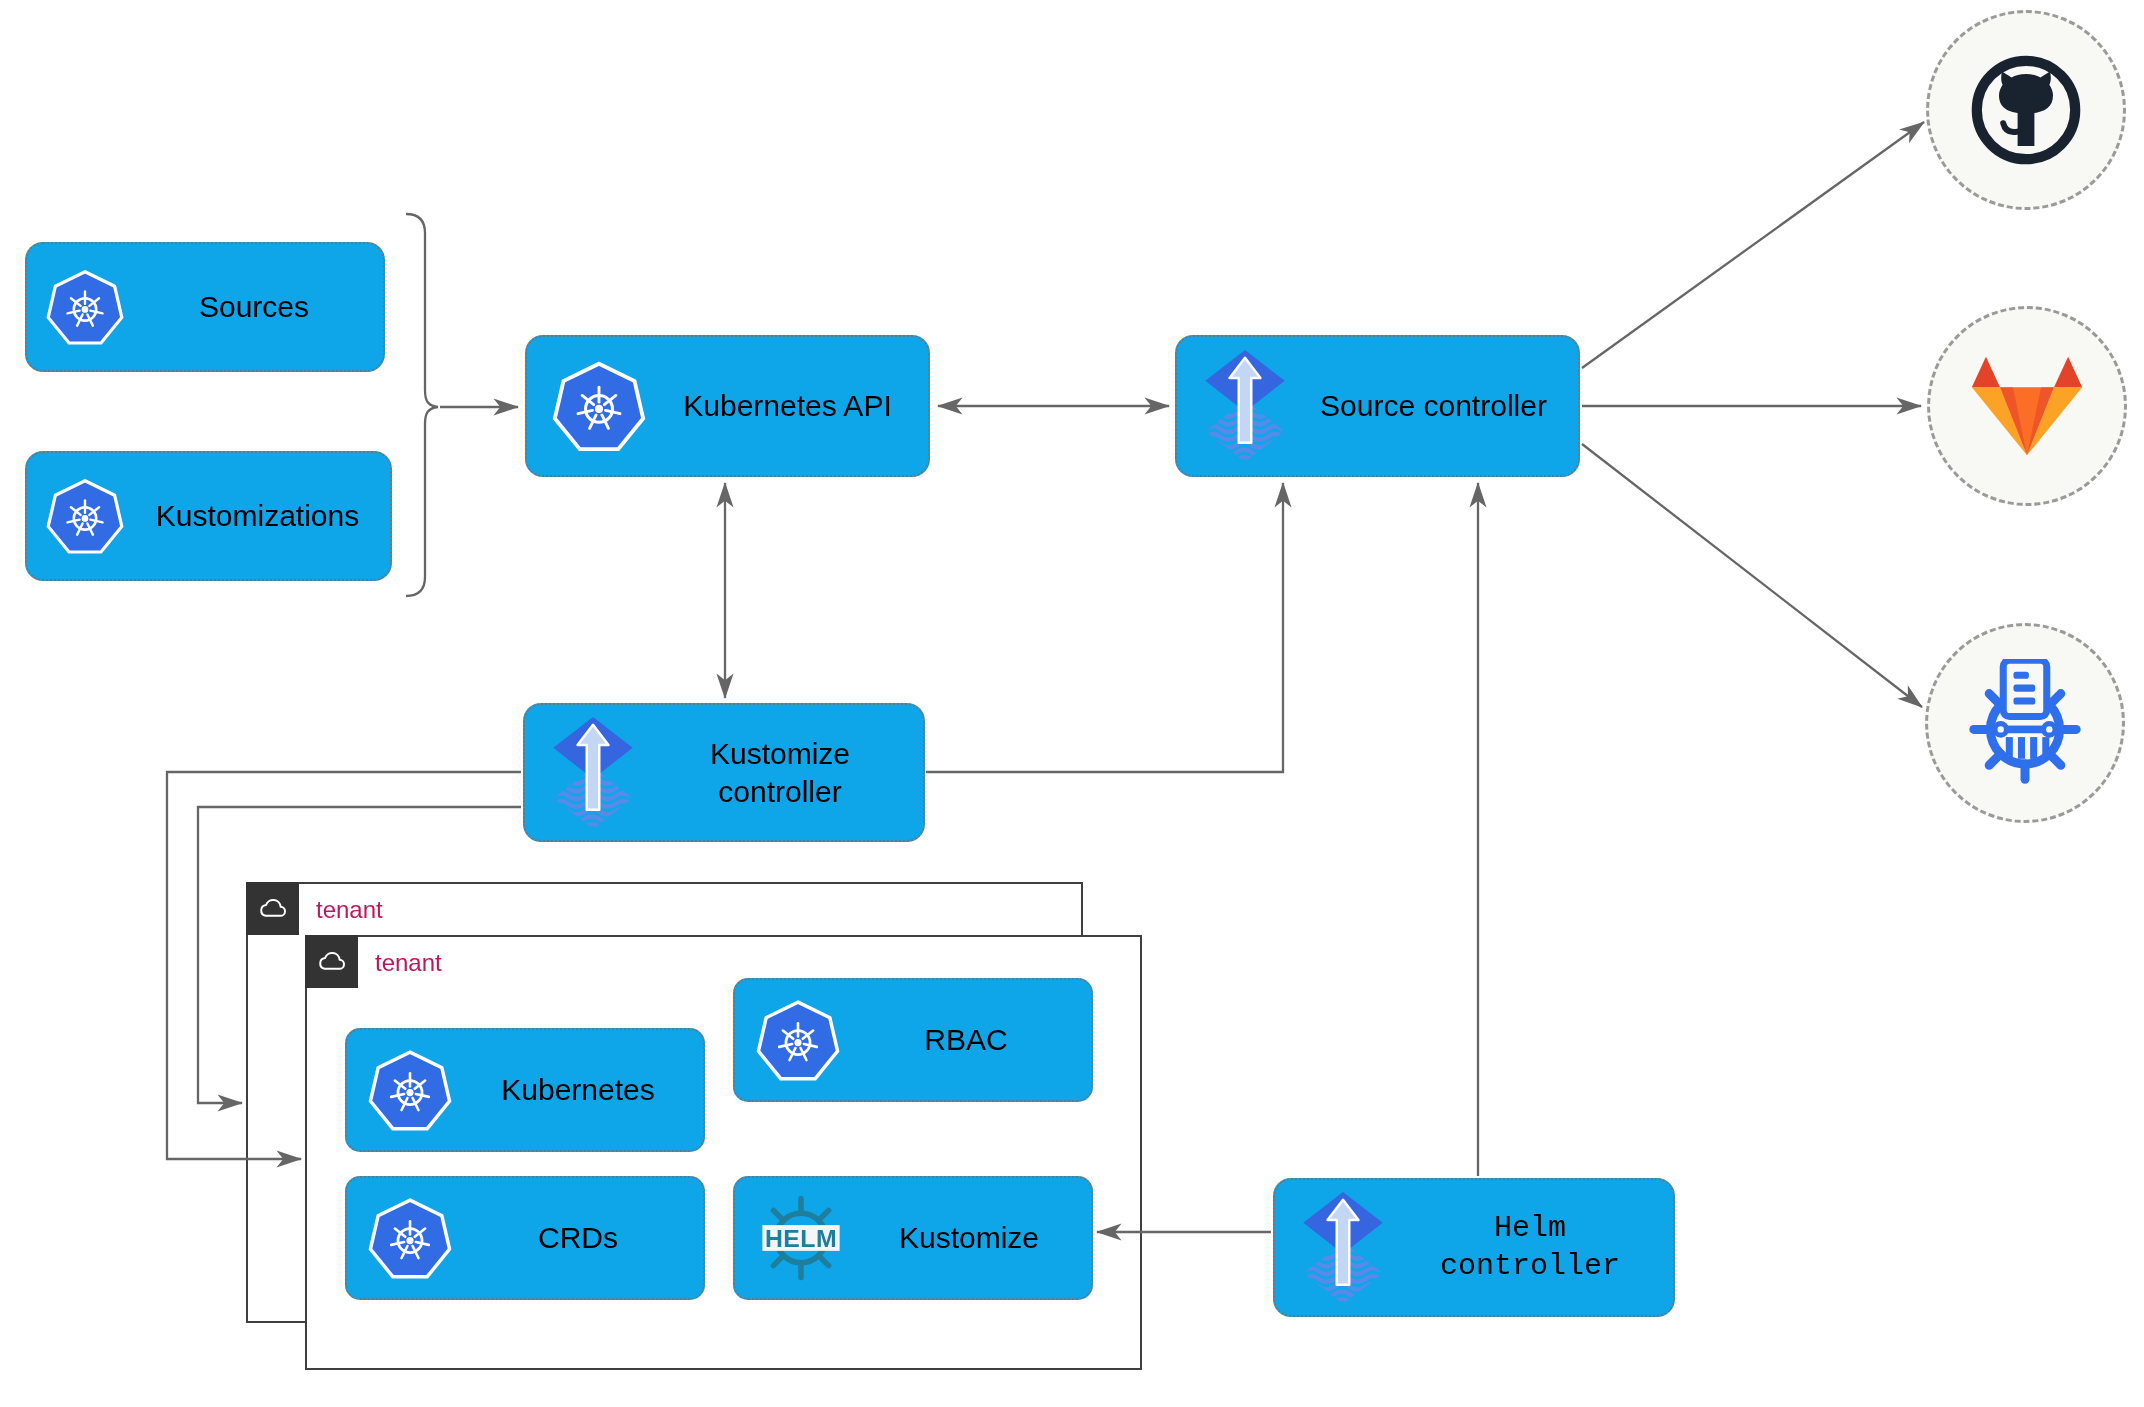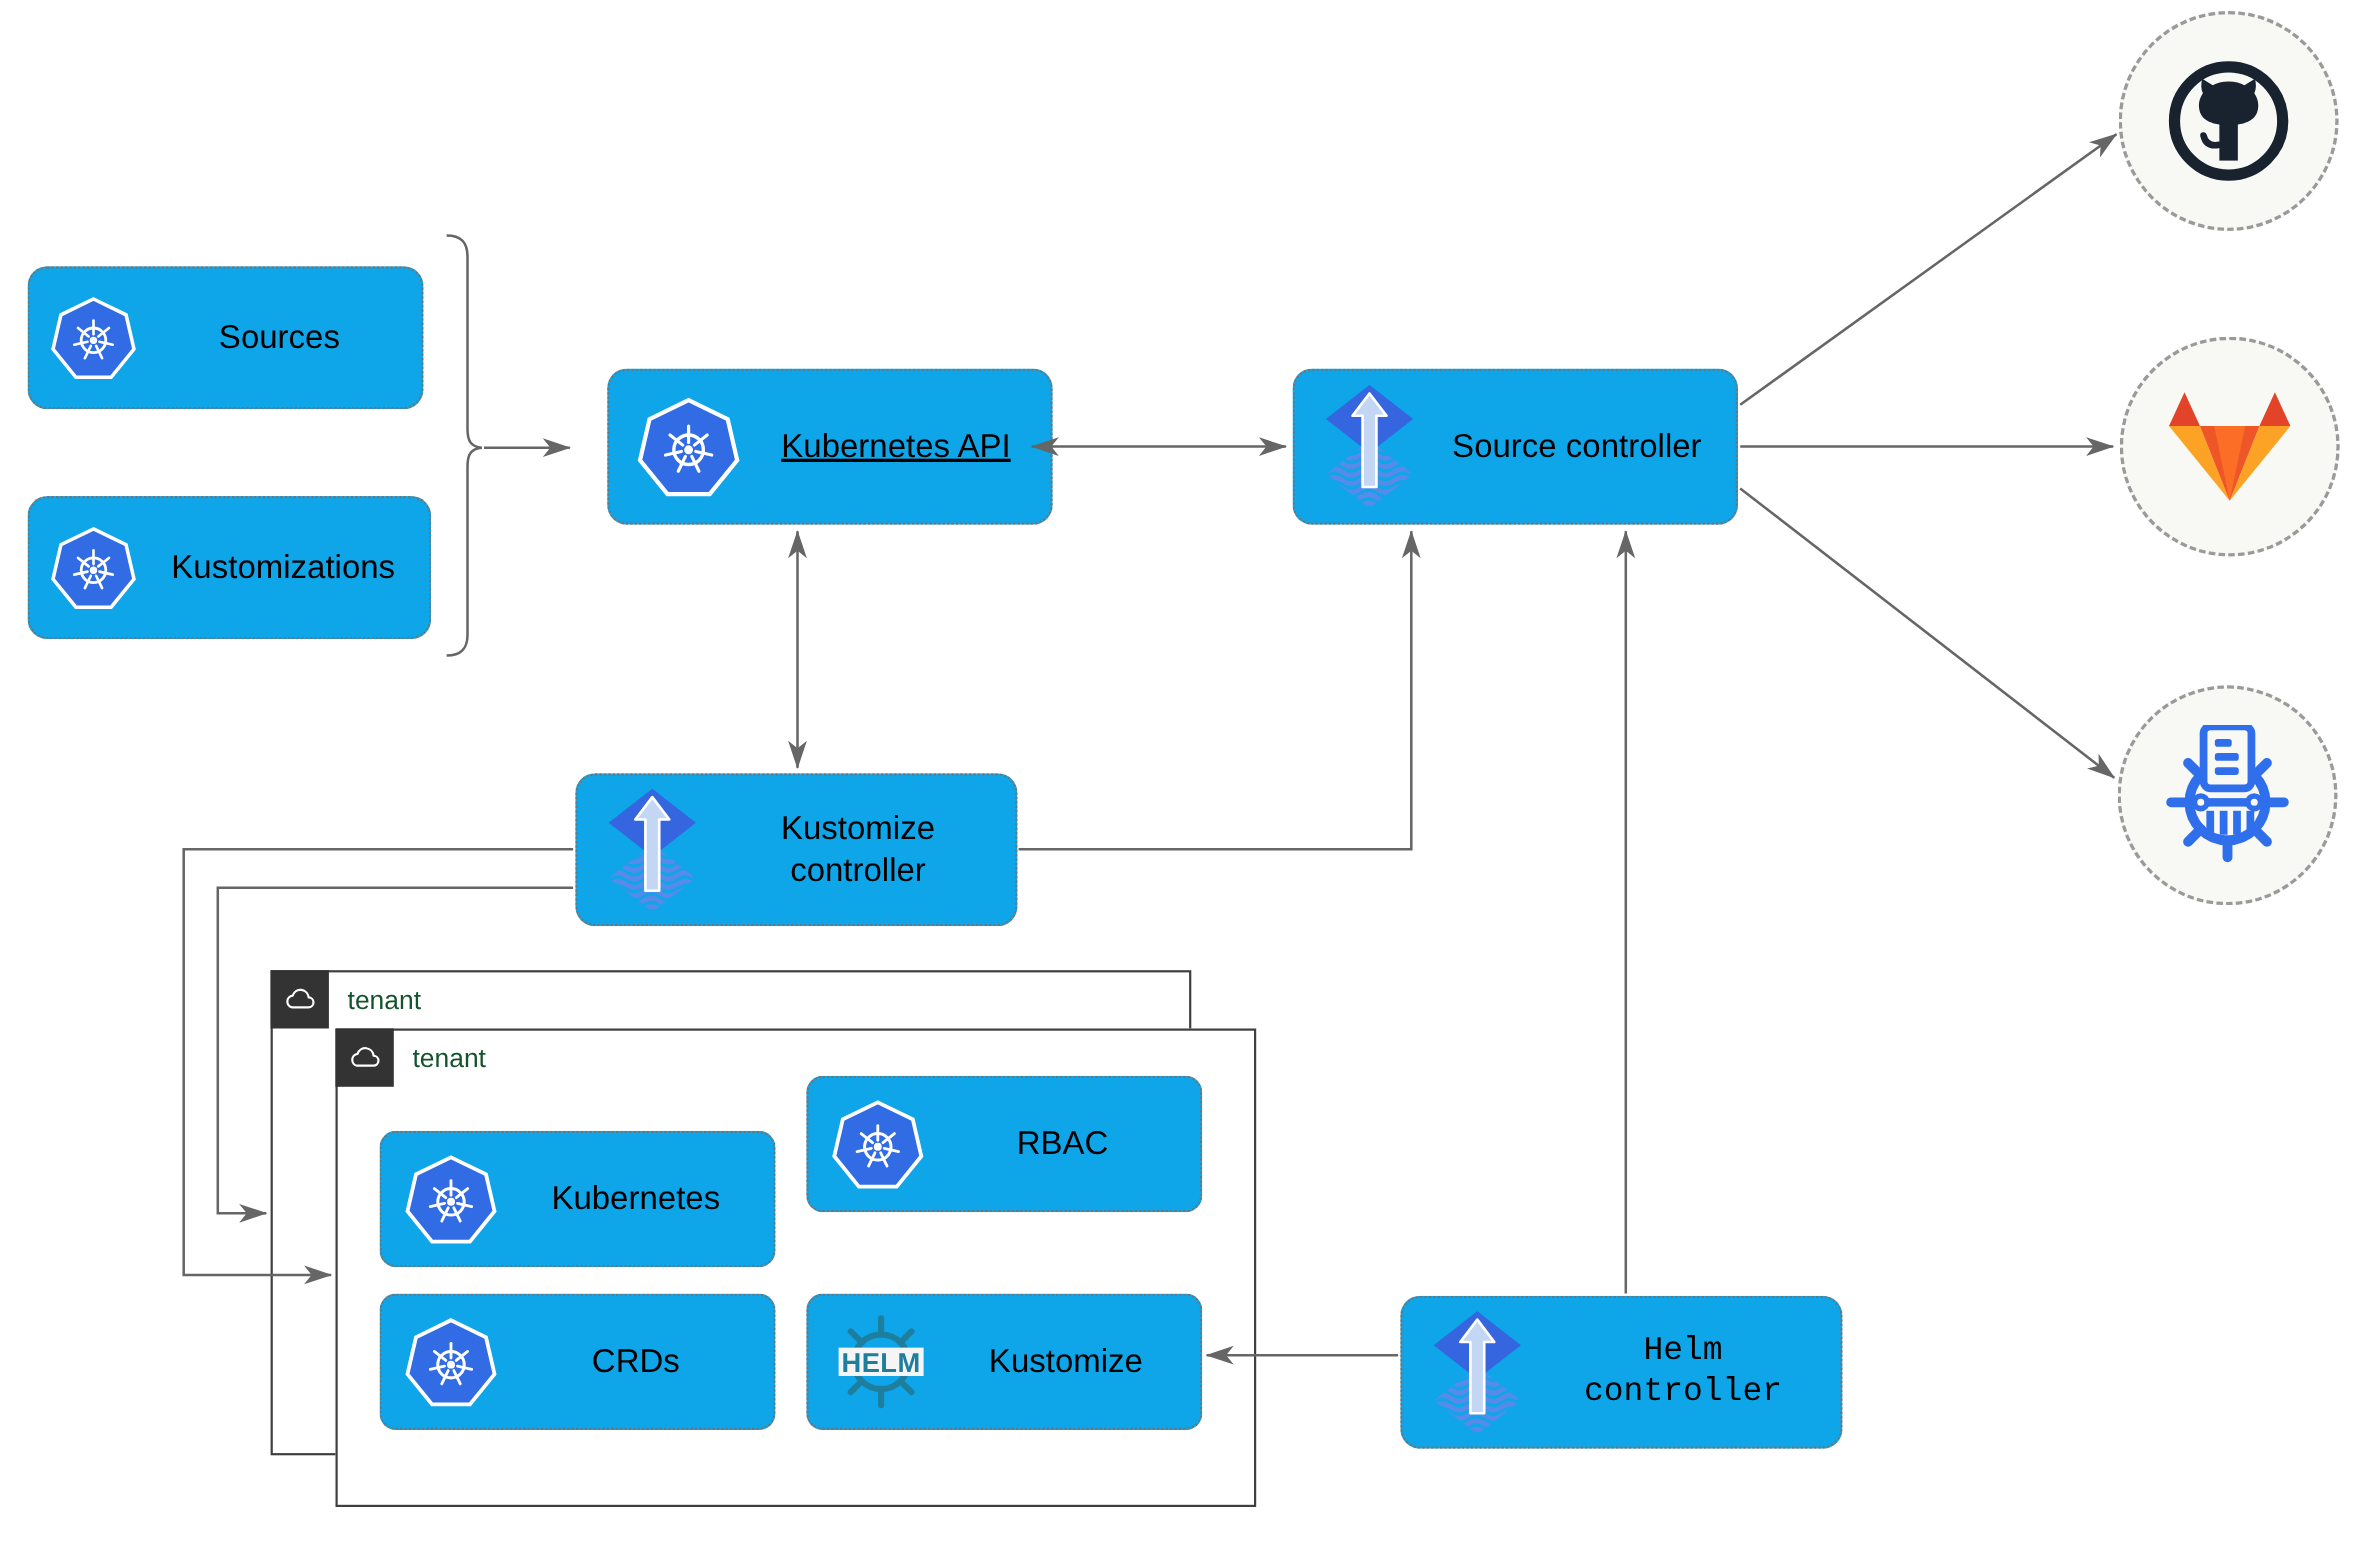--- a/index.html
+++ b/index.html
@@ -12,21 +12,21 @@
     position:absolute;background:#0ea5e9;border:2px dotted #737373;
     border-radius:18px;display:flex;align-items:center;box-sizing:border-box;
   }
   .node .icon-wrap{flex:0 0 auto;display:flex;align-items:center;justify-content:center;margin-left:24px;}
   .node .label{flex:1;text-align:center;font-size:30px;line-height:1.25;padding:0 14px;}
   .tenant{position:absolute;background:#ffffff;border:2px solid #3f3f3f;box-sizing:border-box;}
   .tenant .tab{
     position:absolute;top:-2px;left:-2px;width:53px;height:53px;background:#333333;
     display:flex;align-items:center;justify-content:center;
   }
-  .tenant .tlabel{position:absolute;top:12px;left:68px;font-size:24px;color:#14532d;}
+  .tenant .tlabel{position:absolute;top:12px;left:68px;font-size:24px;color:#be185d;}
   .endpoint{
     position:absolute;width:200px;height:200px;border-radius:50%;
     border:3px dashed #9a9a9a;background:#f8f8f5;box-sizing:border-box;
     display:flex;align-items:center;justify-content:center;
   }
   #connectors{position:absolute;left:0;top:0;pointer-events:none;}
 </style>
 </head>
 <body>
 
@@ -83,21 +83,21 @@
             <line x1="53" y1="59.3" x2="59.8" y2="73.3"></line>
           <line x1="47" y1="59.3" x2="40.2" y2="73.3"></line>
             <line x1="43.2" y1="54.6" x2="28.1" y2="58"></line>
           <line x1="44.5" y1="48.6" x2="32.4" y2="39"></line>
         </g>
       </svg>
     </span>
     <span class="label">Kustomizations</span>
   </div>
 
-  <div class="node" style="left:552px;top:335px;width:405px;height:142px;text-decoration:underline;">
+  <div class="node" style="left:525px;top:335px;width:405px;height:142px;">
     <span class="icon-wrap">
       <svg width="96" height="96" viewBox="0 0 100 100">
         <polygon points="50,6 87,24 96,63 70,95 30,95 4,63 13,24" fill="#326CE5" stroke="#ffffff" stroke-width="4"></polygon>
         <circle cx="50" cy="53" r="14" fill="none" stroke="#ffffff" stroke-width="3.2"></circle>
         <circle cx="50" cy="53" r="4.2" fill="#ffffff"></circle>
         <g stroke="#ffffff" stroke-width="3" stroke-linecap="round">
           <line x1="50" y1="46" x2="50" y2="30.5"></line>
             <line x1="55.5" y1="48.6" x2="67.6" y2="39"></line>
           <line x1="56.8" y1="54.6" x2="71.9" y2="58"></line>
             <line x1="53" y1="59.3" x2="59.8" y2="73.3"></line>

